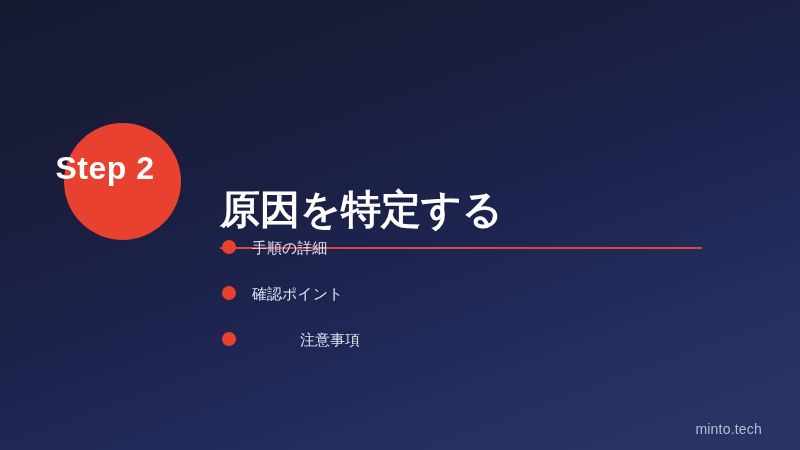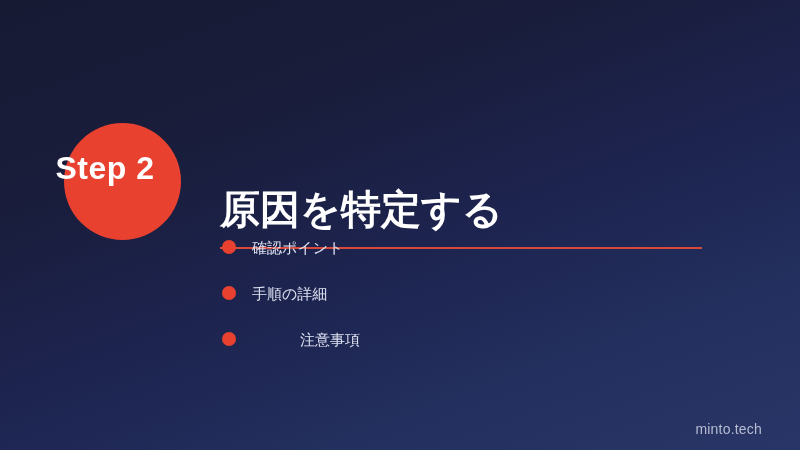--- a/index.html
+++ b/index.html
@@ -126,25 +126,25 @@
   </div>
 
   <div class="headline-block">
     <h1 class="headline">原因を特定する</h1>
     <div class="divider"></div>
   </div>
 
   <ul class="bullet-list">
     <li class="bullet-item">
       <span class="bullet-dot"></span>
-      <span class="bullet-text">確認ポイント</span>
+      <span class="bullet-text">手順の詳細</span>
     </li>
     <li class="bullet-item">
       <span class="bullet-dot"></span>
-      <span class="bullet-text">手順の詳細</span>
+      <span class="bullet-text">確認ポイント</span>
     </li>
     <li class="bullet-item">
       <span class="bullet-dot"></span>
       <span class="bullet-text">注意事項</span>
     </li>
   </ul>
 
   <div class="footer-brand">minto.tech</div>
 
 </div>

